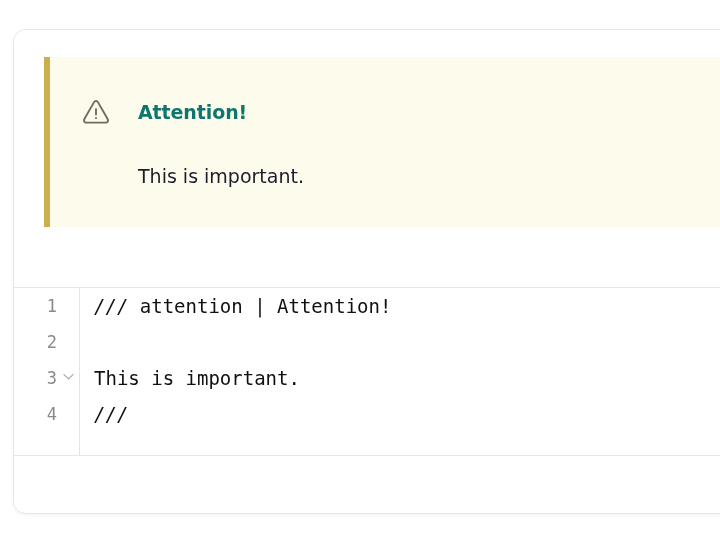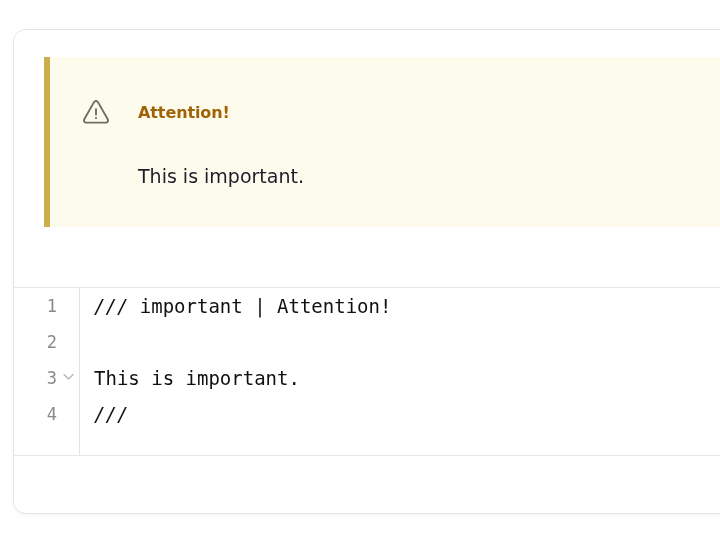--- a/index.html
+++ b/index.html
@@ -67,23 +67,23 @@
   }
   #warning-icon {
     width: 30px;
     height: 30px;
     flex: 0 0 30px;
     display: block;
   }
   #admonition-title {
     margin-left: 27px;
     font-family: "DejaVu Sans", sans-serif;
-    font-size: 16px;
+    font-size: 19px;
     font-weight: bold;
-    color: #a16207;
+    color: #0f766e;
     letter-spacing: -0.1px;
     white-space: nowrap;
   }
   #admonition-text {
     position: absolute;
     left: 88px;
     top: 108px;
     font-family: "DejaVu Sans", sans-serif;
     font-size: 19px;
     color: #1d1d2c;
@@ -204,21 +204,21 @@
             <path d="M1 1.5 L5.5 6 L10 1.5" stroke="#b3b3b3" stroke-width="1.2" stroke-linecap="round" stroke-linejoin="round" fill="none"></path>
           </svg>
         </span>
       </div>
       <div class="gutter-row">
         <span class="gutter-num">4</span>
       </div>
     </div>
 
     <div id="code-lines">
-      <div class="code-row"><span class="tok-fence">///</span><span class="tok-plain"> important | Attention!</span></div>
+      <div class="code-row"><span class="tok-fence">///</span><span class="tok-plain"> attention | Attention!</span></div>
       <div class="code-row"><span class="tok-fence"></span><span class="tok-plain"></span></div>
       <div class="code-row"><span class="tok-fence"></span><span class="tok-plain">This is important.</span></div>
       <div class="code-row"><span class="tok-fence">///</span><span class="tok-plain"></span></div>
     </div>
 
   </div>
 
   <div id="card-footer"></div>
 
 </div>

